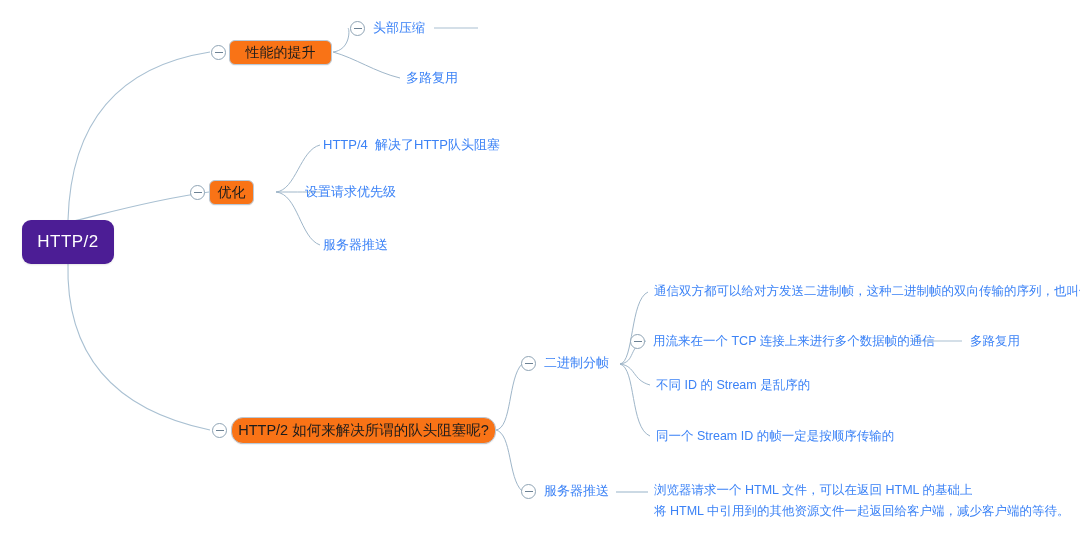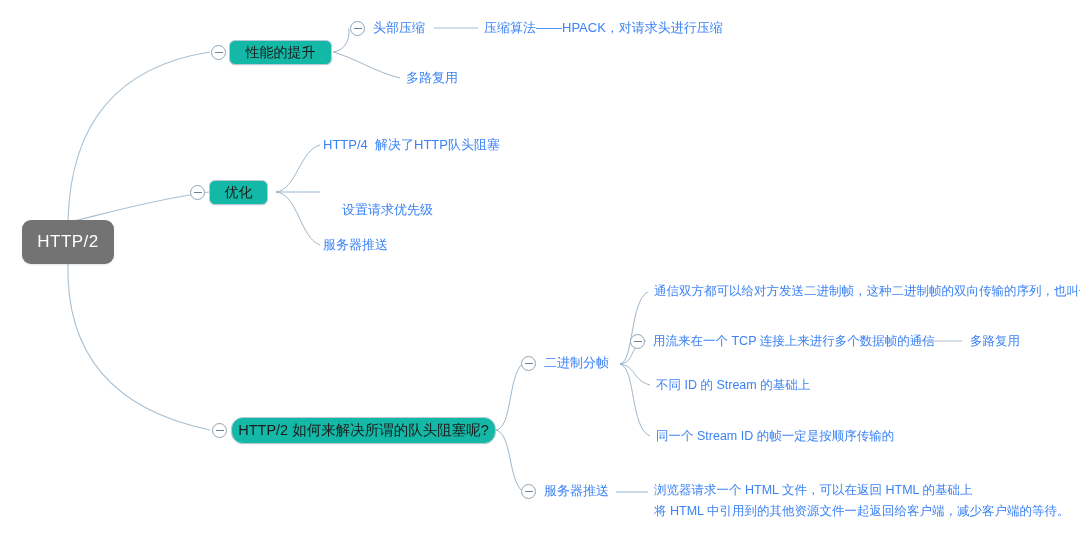--- a/index.html
+++ b/index.html
@@ -28,33 +28,33 @@
     height: 535px;
     pointer-events: none;
   }
   .node {
     position: absolute;
     box-sizing: border-box;
     white-space: pre;
   }
   
   .root-node {
-    background: #737373;
+    background: #4c1d95;
     color: #ffffff;
     border-radius: 9px;
     font-size: 17px;
     letter-spacing: 0.5px;
     display: flex;
     align-items: center;
     justify-content: center;
     box-shadow: 0 1px 2px rgba(0,0,0,0.10);
   }
   
   .branch-box {
-    background: #14b8a6;
+    background: #f97316;
     border: 1px solid #b9c9d8;
     border-radius: 6px;
     color: #1c1c1c;
     font-size: 14px;
     display: flex;
     align-items: center;
     justify-content: center;
     padding: 0 12px;
     box-shadow: 0 1px 1px rgba(0,0,0,0.05);
   }
@@ -152,37 +152,34 @@
 
   <div class="toggle" style="left:211px; top:45px;"></div>
   <div class="node branch-box" style="left:229px; top:40px; width:103px; height:25px;">
     <span>性能的提升</span>
   </div>
 
   <div class="toggle" style="left:350px; top:21px;"></div>
   <div class="node leaf" style="left:373px; top:19px; height:19px;">
     <span>头部压缩</span>
   </div>
-  <div class="node leaf" style="left:484px; top:19px; height:19px;">
-    <span>压缩算法——HPACK，对请求头进行压缩</span>
-  </div>
 
   <div class="node leaf" style="left:406px; top:69px; height:19px;">
     <span>多路复用</span>
   </div>
 
   <div class="toggle" style="left:190px; top:185px;"></div>
-  <div class="node branch-box" style="left:209px; top:180px; width:59px; height:25px;">
+  <div class="node branch-box" style="left:209px; top:180px; width:45px; height:25px;">
     <span>优化</span>
   </div>
 
   <div class="node leaf" style="left:323px; top:136px; height:19px;">
     <span>HTTP/4  解决了HTTP队头阻塞</span>
   </div>
-  <div class="node leaf" style="left:342px; top:183px; height:19px;margin-top:18px;">
+  <div class="node leaf" style="left:305px; top:183px; height:19px;">
     <span>设置请求优先级</span>
   </div>
   <div class="node leaf" style="left:323px; top:236px; height:19px;">
     <span>服务器推送</span>
   </div>
 
   <div class="toggle" style="left:212px; top:423px;"></div>
   <div class="node branch-box wide" style="left:231px; top:417px; width:265px; height:27px;border-radius:12px;">
     <span>HTTP/2 如何来解决所谓的队头阻塞呢?</span>
   </div>
@@ -198,21 +195,21 @@
 
   <div class="toggle" style="left:630px; top:334px;"></div>
   <div class="node leaf small" style="left:653px; top:332px; height:19px;">
     <span>用流来在一个 TCP 连接上来进行多个数据帧的通信</span>
   </div>
   <div class="node leaf small" style="left:970px; top:332px; height:19px;">
     <span>多路复用</span>
   </div>
 
   <div class="node leaf small" style="left:656px; top:376px; height:19px;">
-    <span>不同 ID 的 Stream 的基础上</span>
+    <span>不同 ID 的 Stream 是乱序的</span>
   </div>
 
   <div class="node leaf small" style="left:656px; top:427px; height:19px;">
     <span>同一个 Stream ID 的帧一定是按顺序传输的</span>
   </div>
 
   <div class="toggle" style="left:521px; top:484px;"></div>
   <div class="node leaf" style="left:544px; top:482px; height:19px;">
     <span>服务器推送</span>
   </div>

